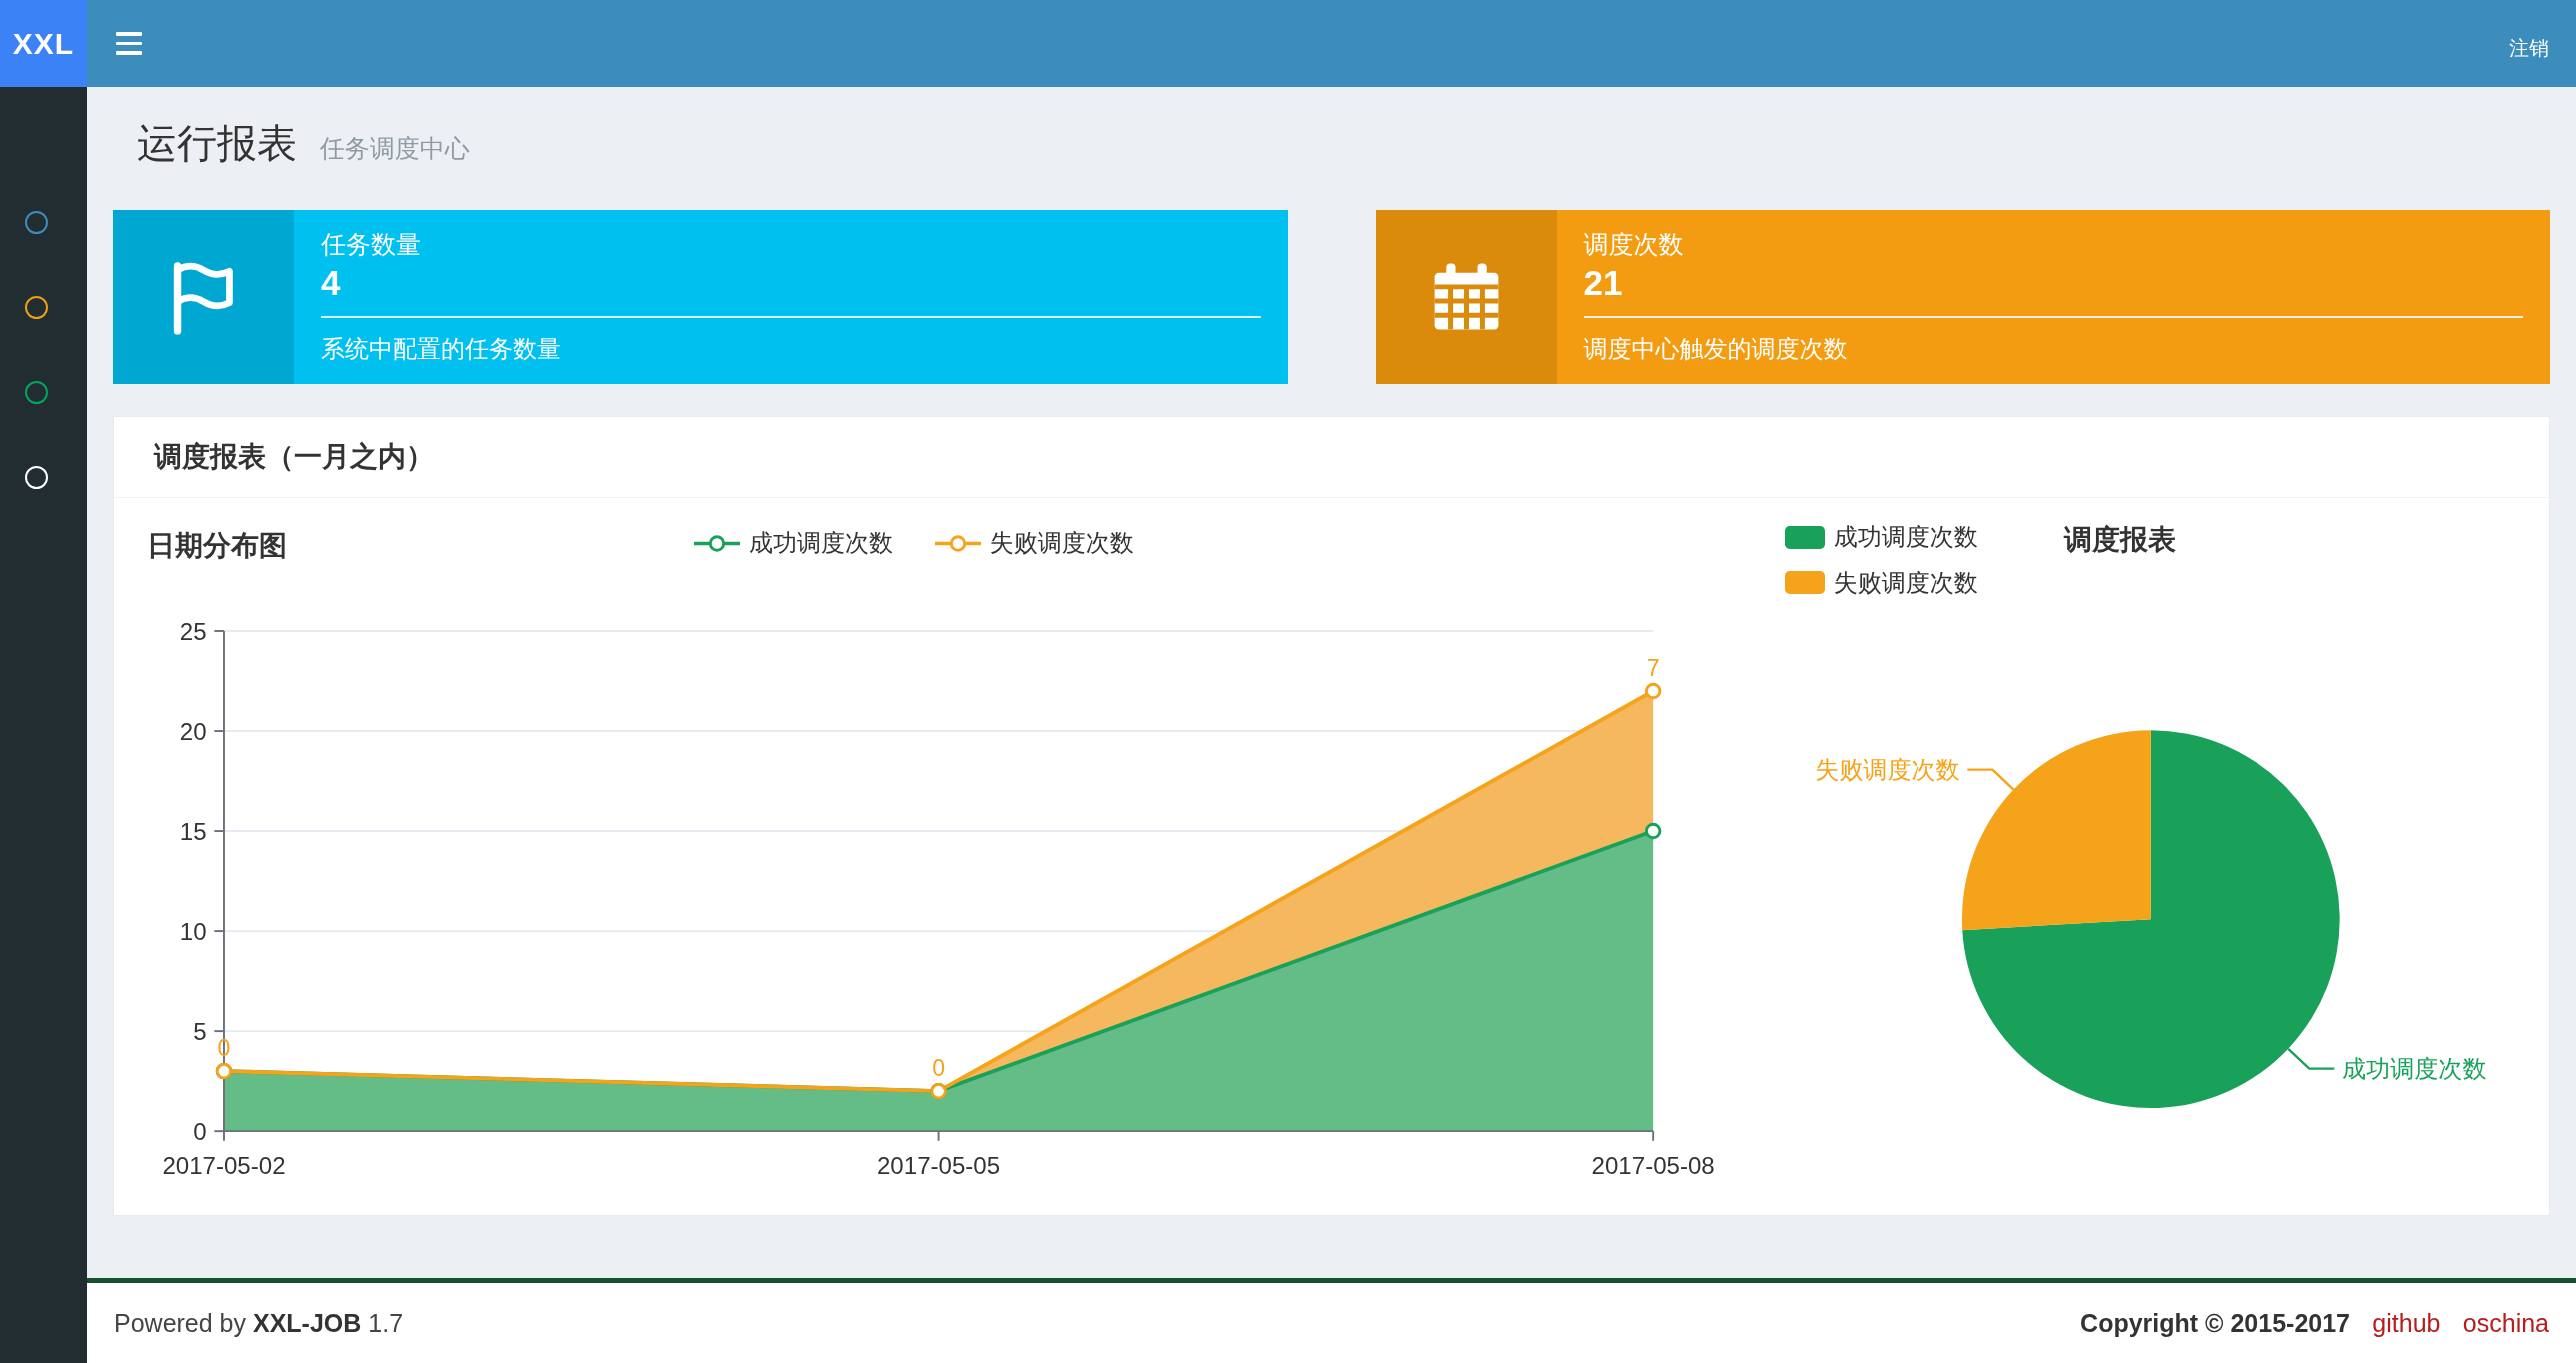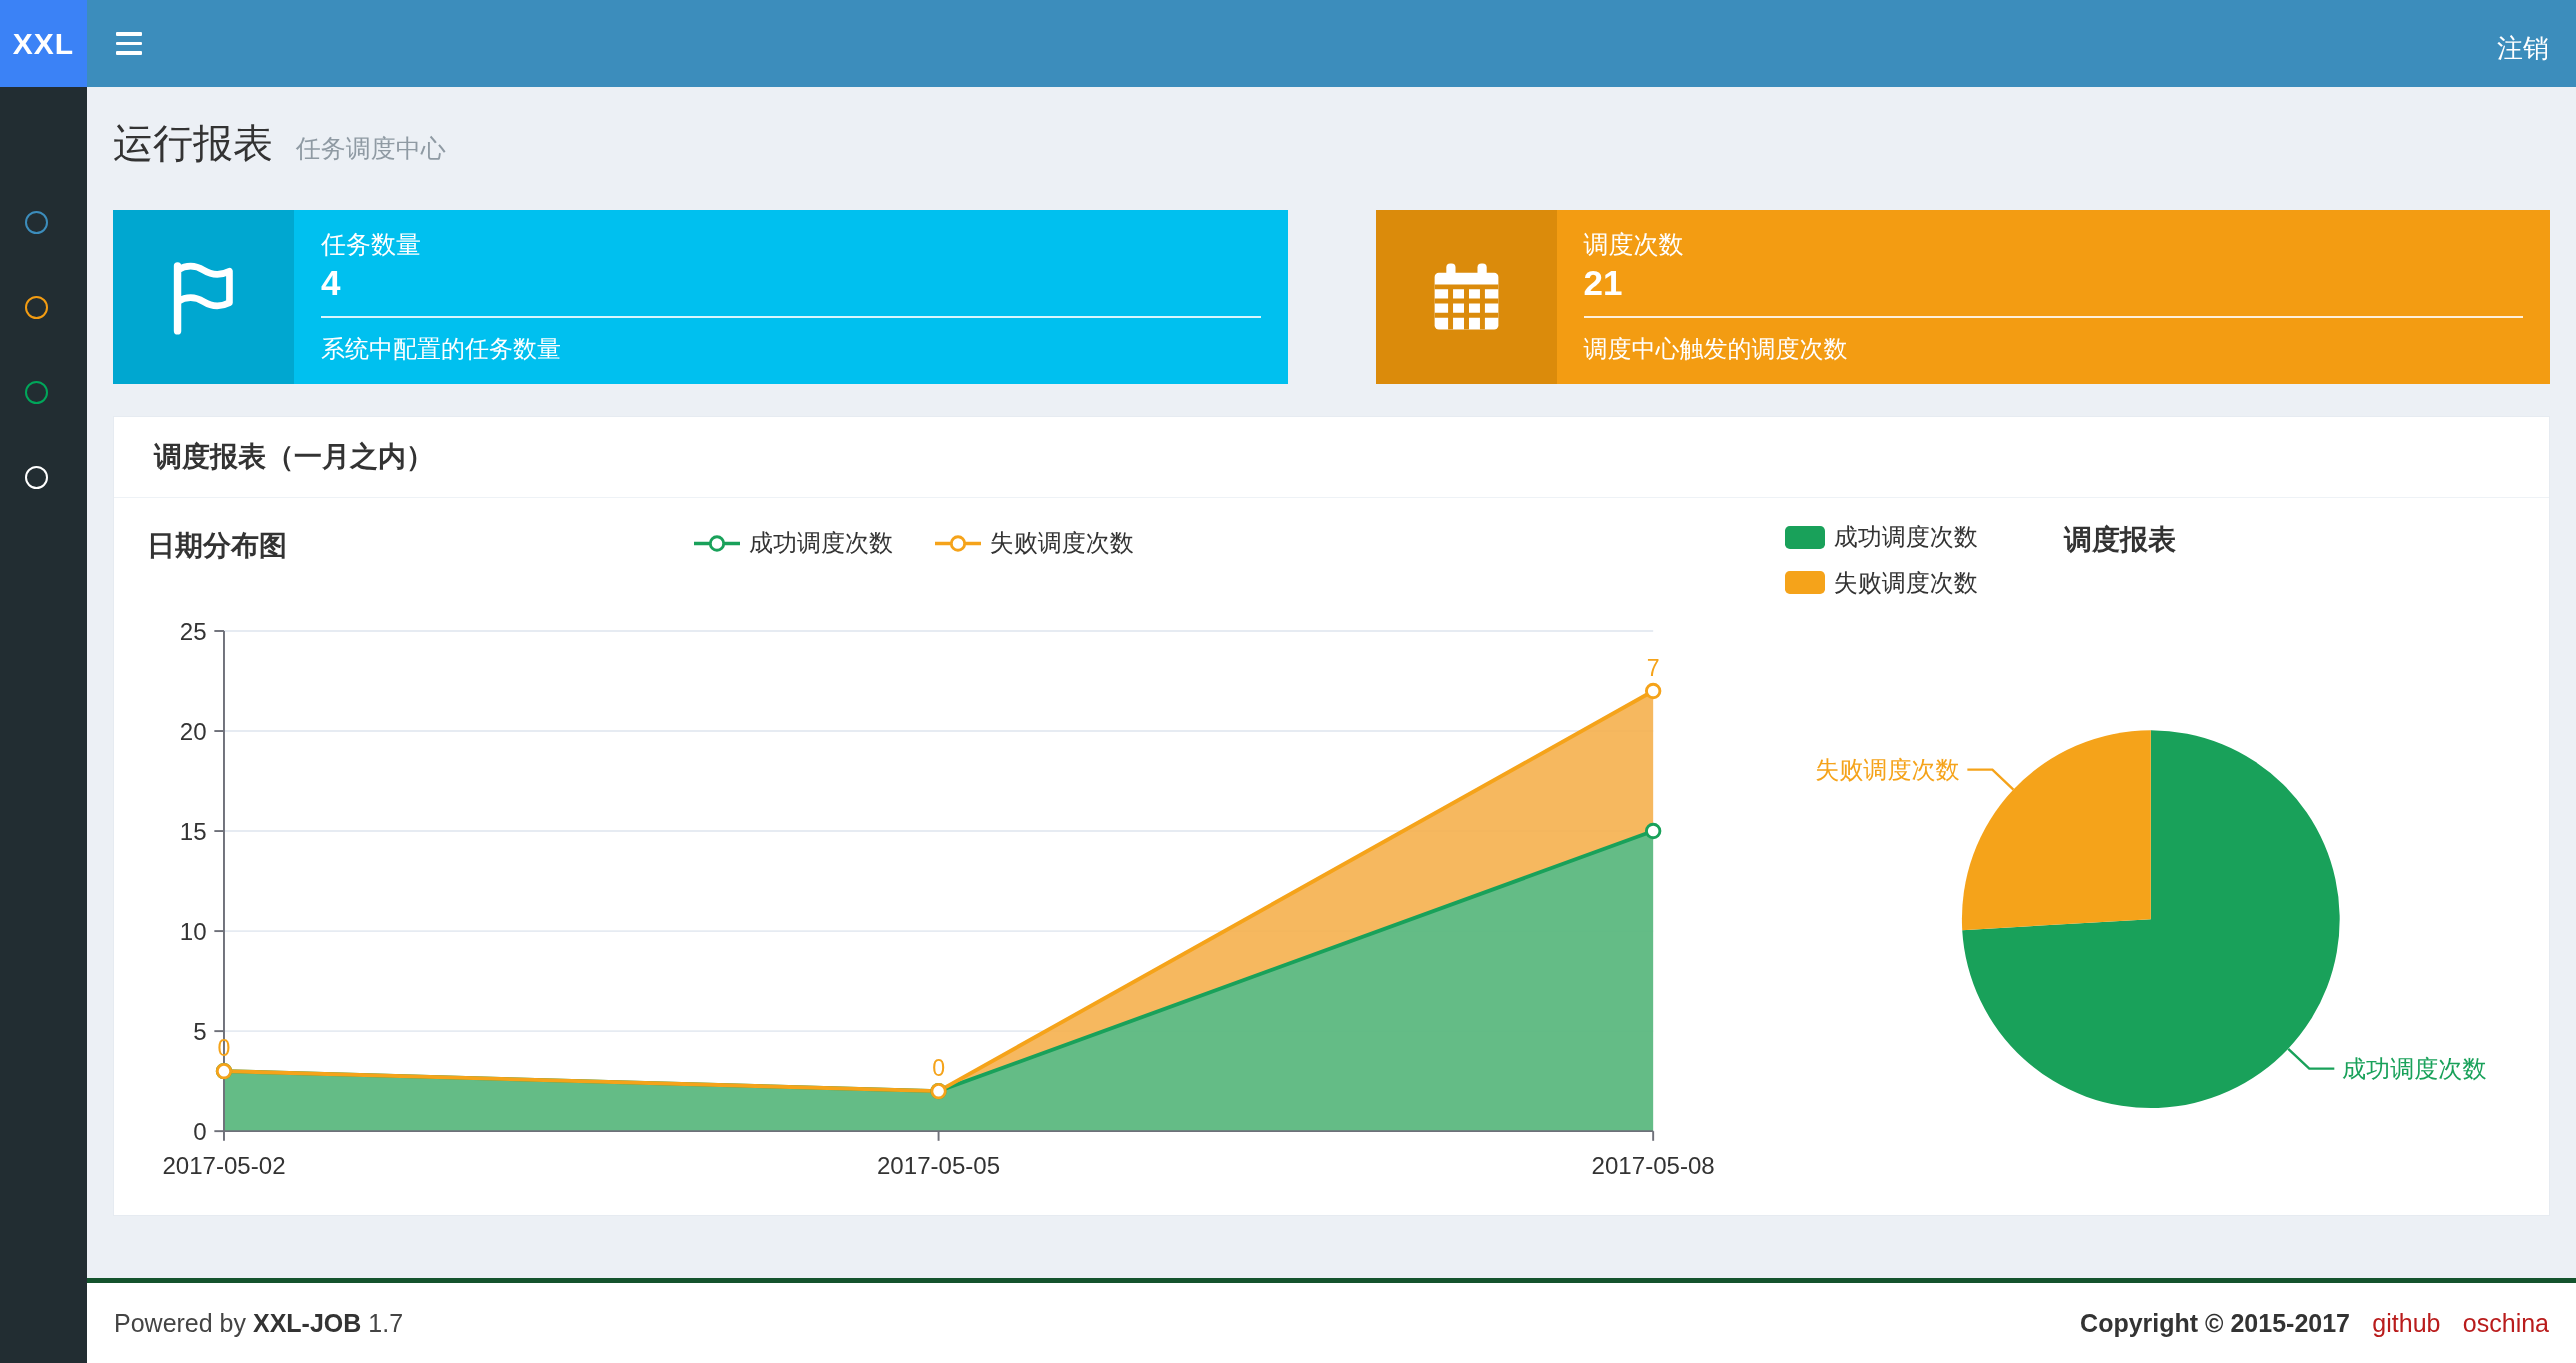--- a/index.html
+++ b/index.html
@@ -18,29 +18,29 @@
     font-size: 30px; font-weight: bold; letter-spacing: 1px;
   }
   .navbar { position: absolute; left: 87px; right: 0; top: 0; height: 87px; background: #3c8dbc; }
   .sidebar-toggle {
     position: absolute; left: 0; top: 0; width: 83px; height: 87px; cursor: pointer;
     display: flex; flex-direction: column; align-items: center; justify-content: center; gap: 5.8px;
   }
   .sidebar-toggle .bar { width: 26px; height: 3.9px; background: #fff; border-radius: 1px; }
   .logout-link {
     position: absolute; right: 0; top: 0; height: 97px; padding: 0 27px;
-    display: flex; align-items: center; color: #fff; font-size: 26px; text-decoration: none; cursor: pointer;
+    display: flex; align-items: center; color: #fff; font-size: 20px; text-decoration: none; cursor: pointer;
   }
   
   .main-sidebar { position: absolute; left: 0; top: 87px; bottom: 0; width: 87px; background: #222d32; z-index: 4; }
   .sidebar-item { position: absolute; left: 0; width: 87px; height: 62px; display: flex; align-items: center; justify-content: center; cursor: pointer; }
   .sidebar-item .circle { width: 23px; height: 23px; border: 2.9px solid #fff; border-radius: 50%; margin-right: 13.5px; }
   
   .content-wrapper { position: absolute; left: 87px; top: 87px; right: 0; height: 1192px; background: #ecf0f5; overflow: hidden; }
-  .content-header { padding: 29px 26px 0 26px; }
+  .content-header { padding: 29px 26px 0 26px; margin-left: 24px; }
   .content-header h1 { font-size: 40px; font-weight: 500; color: #333; }
   .content-header small { font-size: 25px; color: #8f9aa3; font-weight: 400; margin-left: 11.6px; }
   
   .info-row { display: flex; gap: 88px; margin: 39px 26px 0 26px; }
   .info-box { flex: 1; height: 174px; display: flex; background: var(--main); color: #fff; overflow: hidden; }
   .info-box-icon { width: 181px; background: var(--dark); display: flex; align-items: center; justify-content: center; flex-shrink: 0; }
   .info-box-content { flex: 1; padding: 19px 27px 0 27px; }
   .ib-label { font-size: 25px; line-height: 31px; }
   .ib-value { font-size: 35px; font-weight: bold; line-height: 42px; margin-top: 1.9px; }
   .ib-divider { height: 1.9px; background: rgba(255,255,255,0.85); margin-top: 12.5px; }

